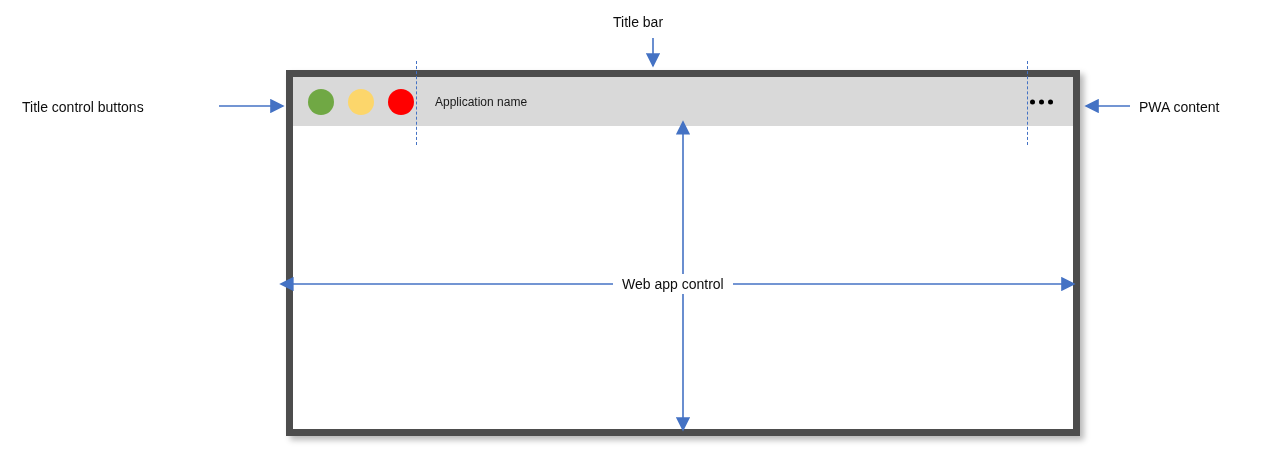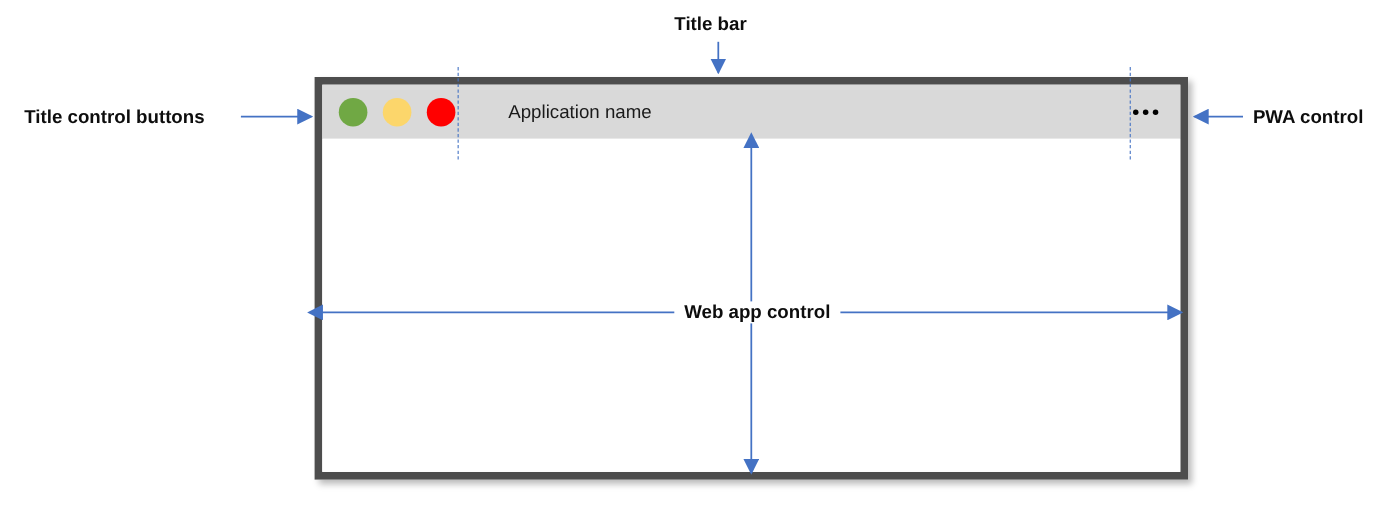--- a/index.html
+++ b/index.html
@@ -12,25 +12,25 @@
     height: 469px;
     position: relative;
     overflow: hidden;
     font-family: "Liberation Sans", "DejaVu Sans", sans-serif;
     color: #000000;
   }
 
   
   .ann-label {
     position: absolute;
-    font-size: 17px;
+    font-size: 14px;
     line-height: 20px;
     color: #0d0d0d;
     white-space: nowrap;
-    font-weight: 700;
+    font-weight: 400;
   }
   #label-title-bar { left: 613px; top: 12px; }
   #label-window-controls { left: 22px; top: 97px; }
   #label-pwa { left: 1139px; top: 97px; }
   #label-web-content {
     left: 613px;
     top: 274px;
     background: #ffffff;
     padding: 0 9px;
     z-index: 6;
@@ -87,22 +87,22 @@
     width: 26px;
     height: 26px;
     border-radius: 50%;
     display: block;
   }
   #dot-green  { background: #70a844; }
   #dot-yellow { background: #fcd66b; }
   #dot-red    { background: #ff0000; }
 
   #app-title {
-    margin-left: 48px;
-    font-size: 17px;
+    margin-left: 21px;
+    font-size: 12px;
     color: #1a1a1a;
     white-space: nowrap;
   }
   #pwa-buttons {
     position: absolute;
     right: 20px;
     top: 50%;
     transform: translateY(-50%);
     display: flex;
     align-items: center;
@@ -155,21 +155,21 @@
   </g>
 </svg>
 
 <div id="dash-left" class="dash-line"></div>
 <div id="dash-right" class="dash-line"></div>
 
 <div id="label-title-bar" class="ann-label">Title bar</div>
 
 <div id="label-window-controls" class="ann-label">Title control buttons</div>
 
-<div id="label-pwa" class="ann-label">PWA control</div>
+<div id="label-pwa" class="ann-label">PWA content</div>
 
 <div id="label-web-content" class="ann-label">Web app control</div>
 
 <div id="app-window">
 
   <div id="title-bar">
 
     <div id="window-controls">
       <span class="win-dot" id="dot-green"></span>
       <span class="win-dot" id="dot-yellow"></span>

